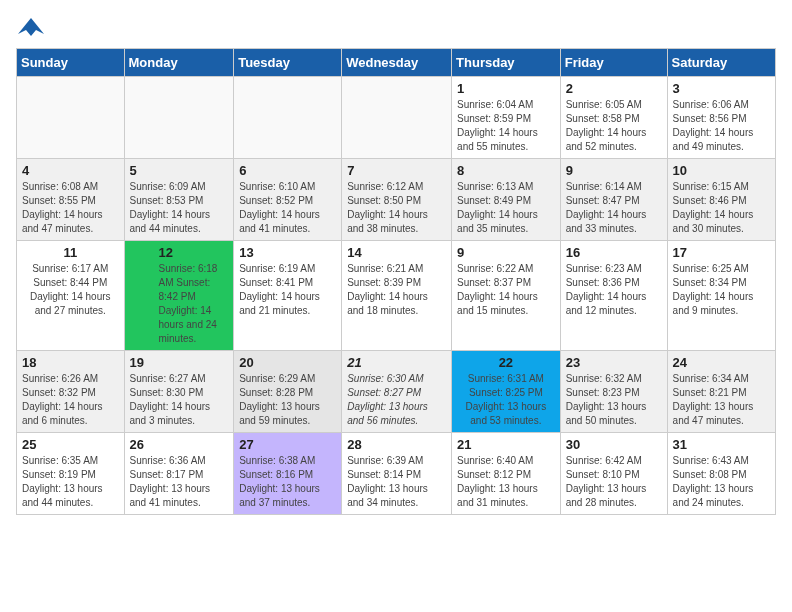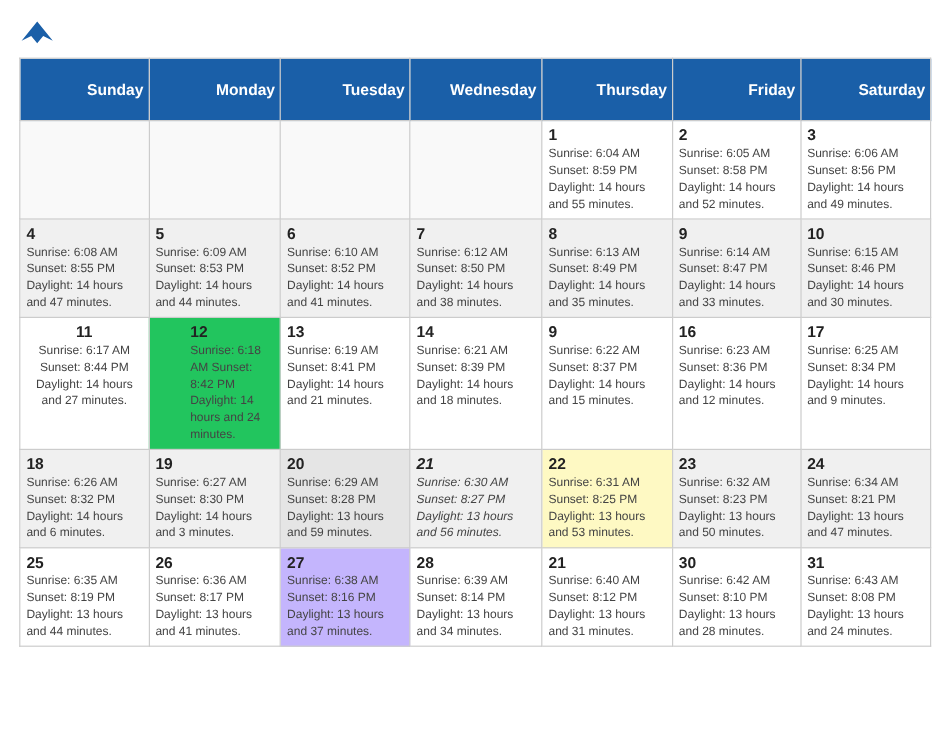--- a/index.html
+++ b/index.html
@@ -32,22 +32,22 @@
     .calendar {
       width: 100%;
       border-collapse: collapse;
       margin-top: 8px;
     }
     .calendar th {
       background: #1a5fa8;
       color: #fff;
       font-size: 13px;
       font-weight: bold;
-      padding: 18px 4px;
-      text-align: right;
+      padding: 6px 4px;
+      text-align: left;
       border: 1px solid #ccc;
     }
     .calendar td {
       border: 1px solid #ccc;
       vertical-align: top;
       padding: 4px 5px;
       width: 113px;
       min-height: 90px;
       font-size: 10.5px;
       color: #333;
@@ -279,21 +279,21 @@
 Daylight: 13 hours
 and 59 minutes.</div>
         </td>
         <td style="background: rgb(240, 240, 240); font-style: italic;">
           <span class="day-num">21</span>
           <div class="day-info">Sunrise: 6:30 AM
 Sunset: 8:27 PM
 Daylight: 13 hours
 and 56 minutes.</div>
         </td>
-        <td style="background: #fef9c3;">
+        <td style="background: #0ea5e9; text-align: center;">
           <span class="day-num">22</span>
           <div class="day-info">Sunrise: 6:31 AM
 Sunset: 8:25 PM
 Daylight: 13 hours
 and 53 minutes.</div>
         </td>
         <td style="background: rgb(240, 240, 240);">
           <span class="day-num">23</span>
           <div class="day-info">Sunrise: 6:32 AM
 Sunset: 8:23 PM

